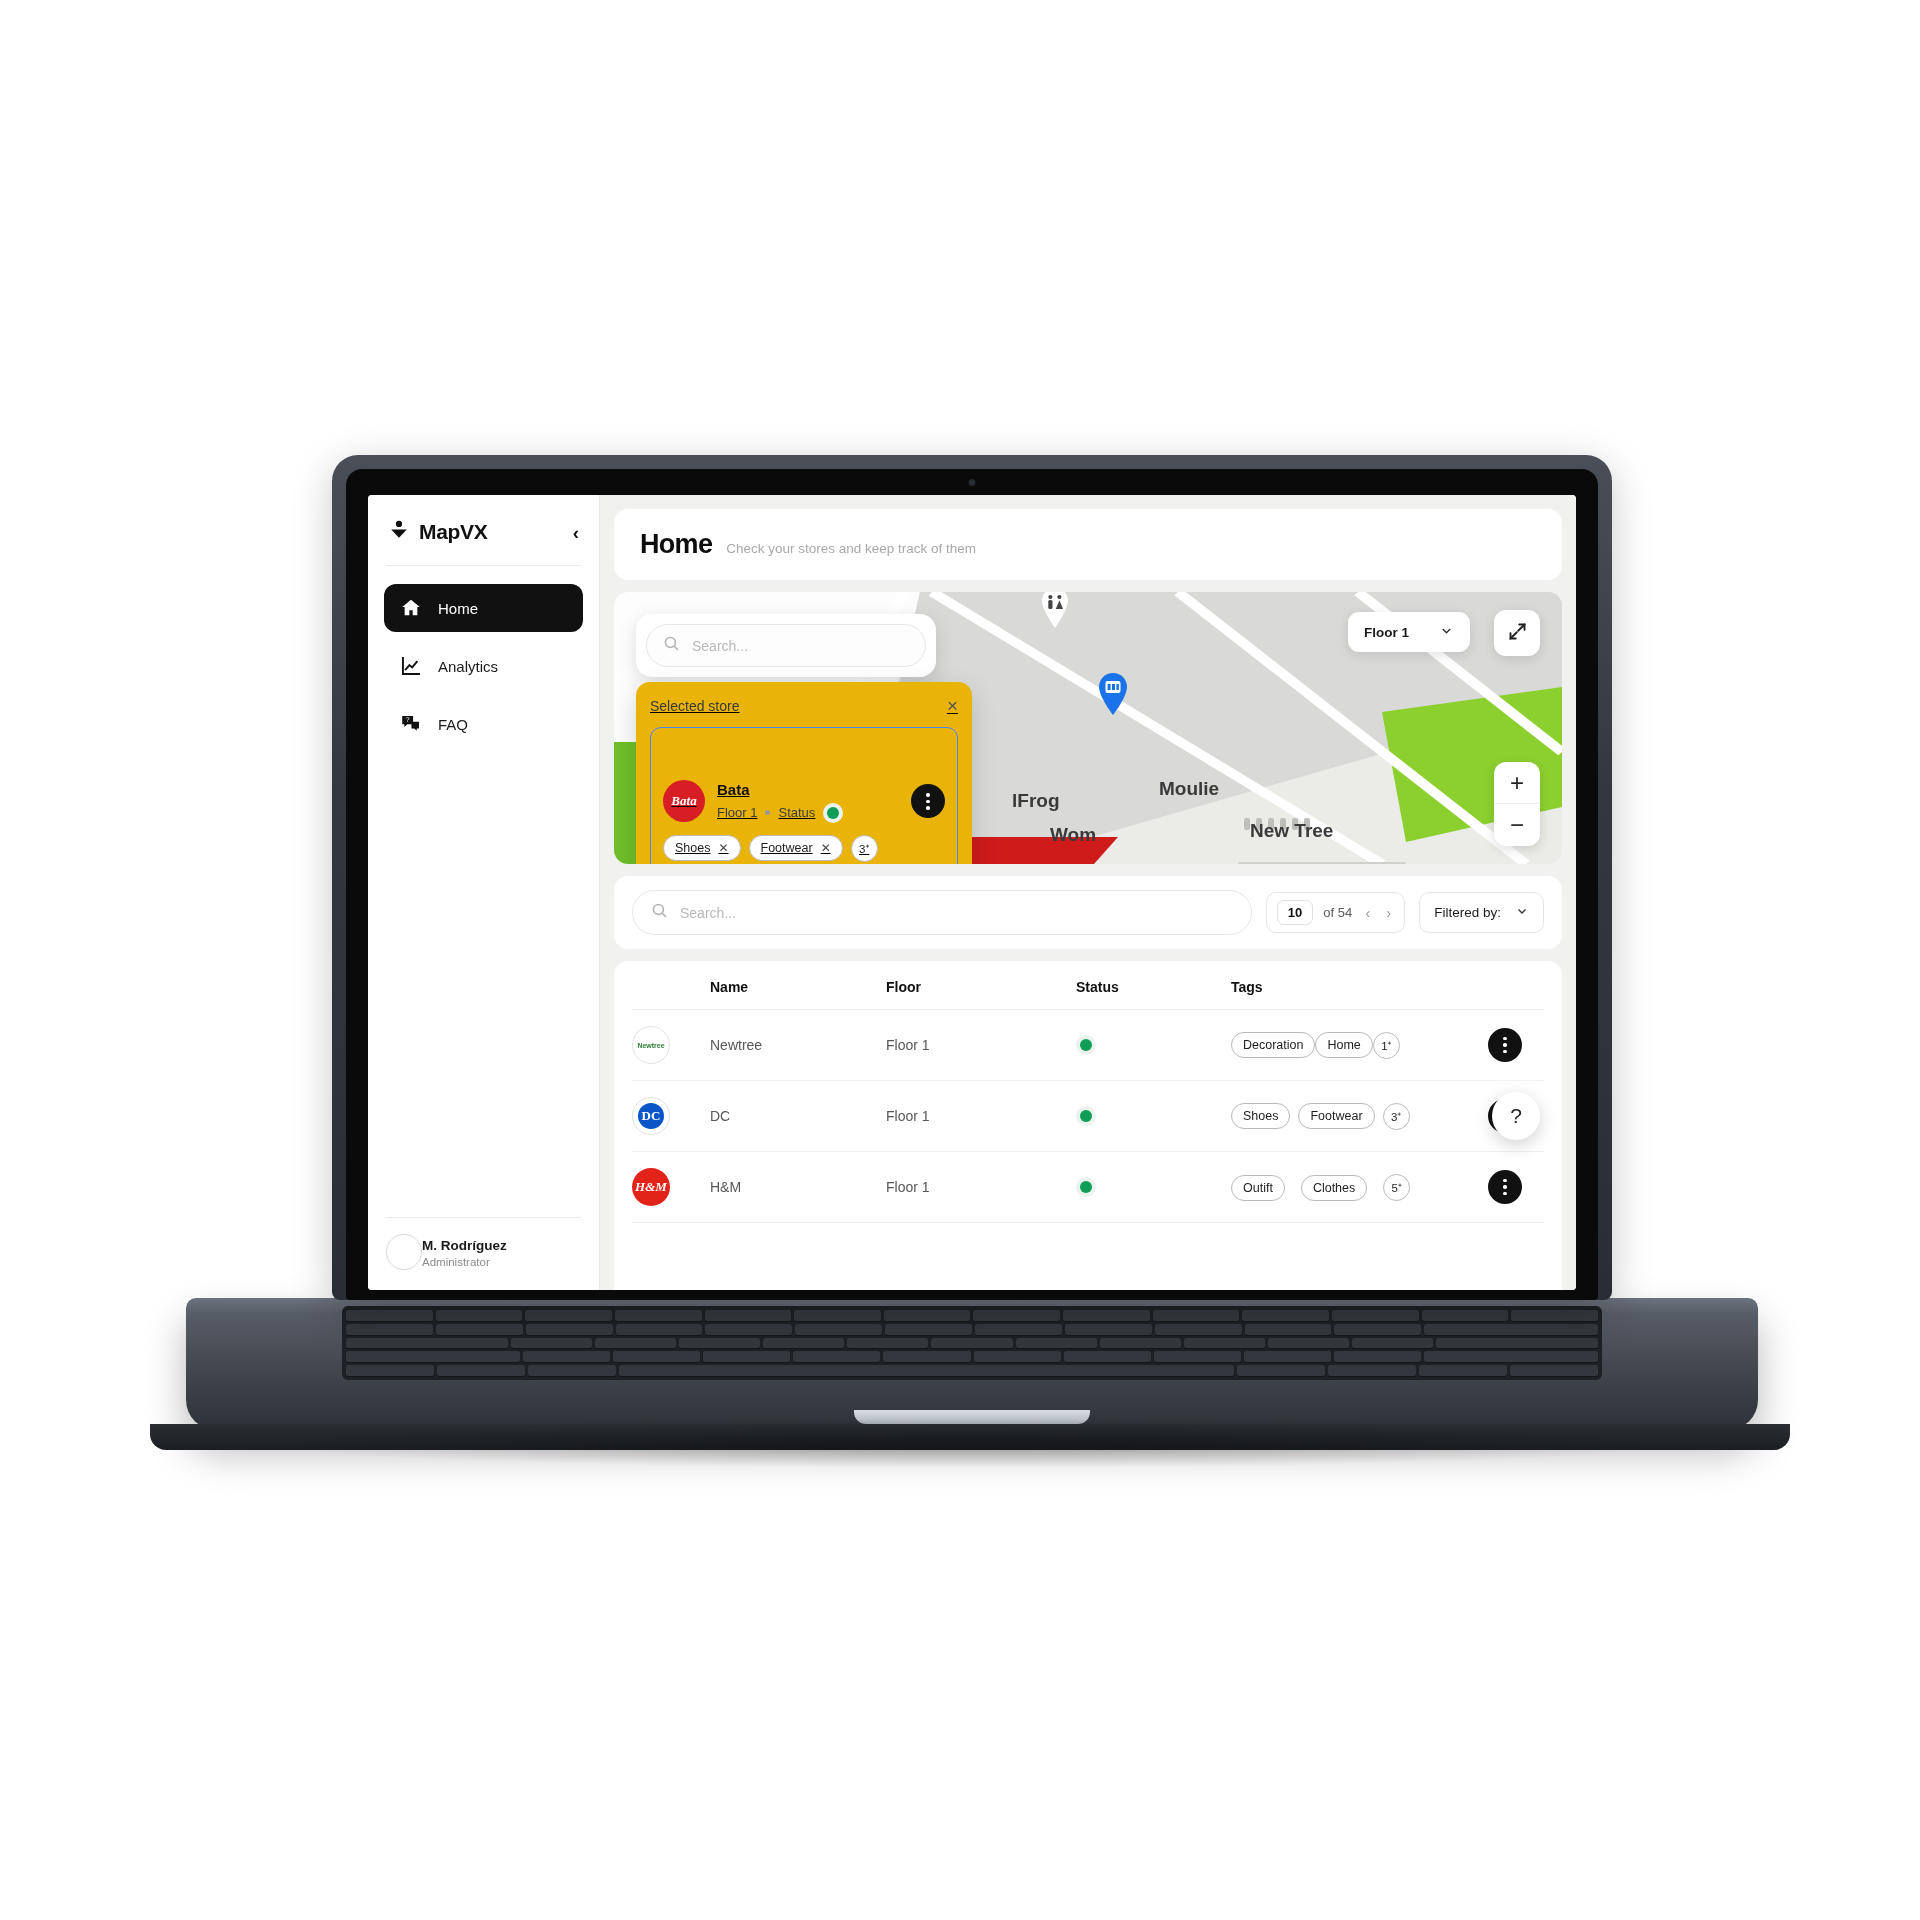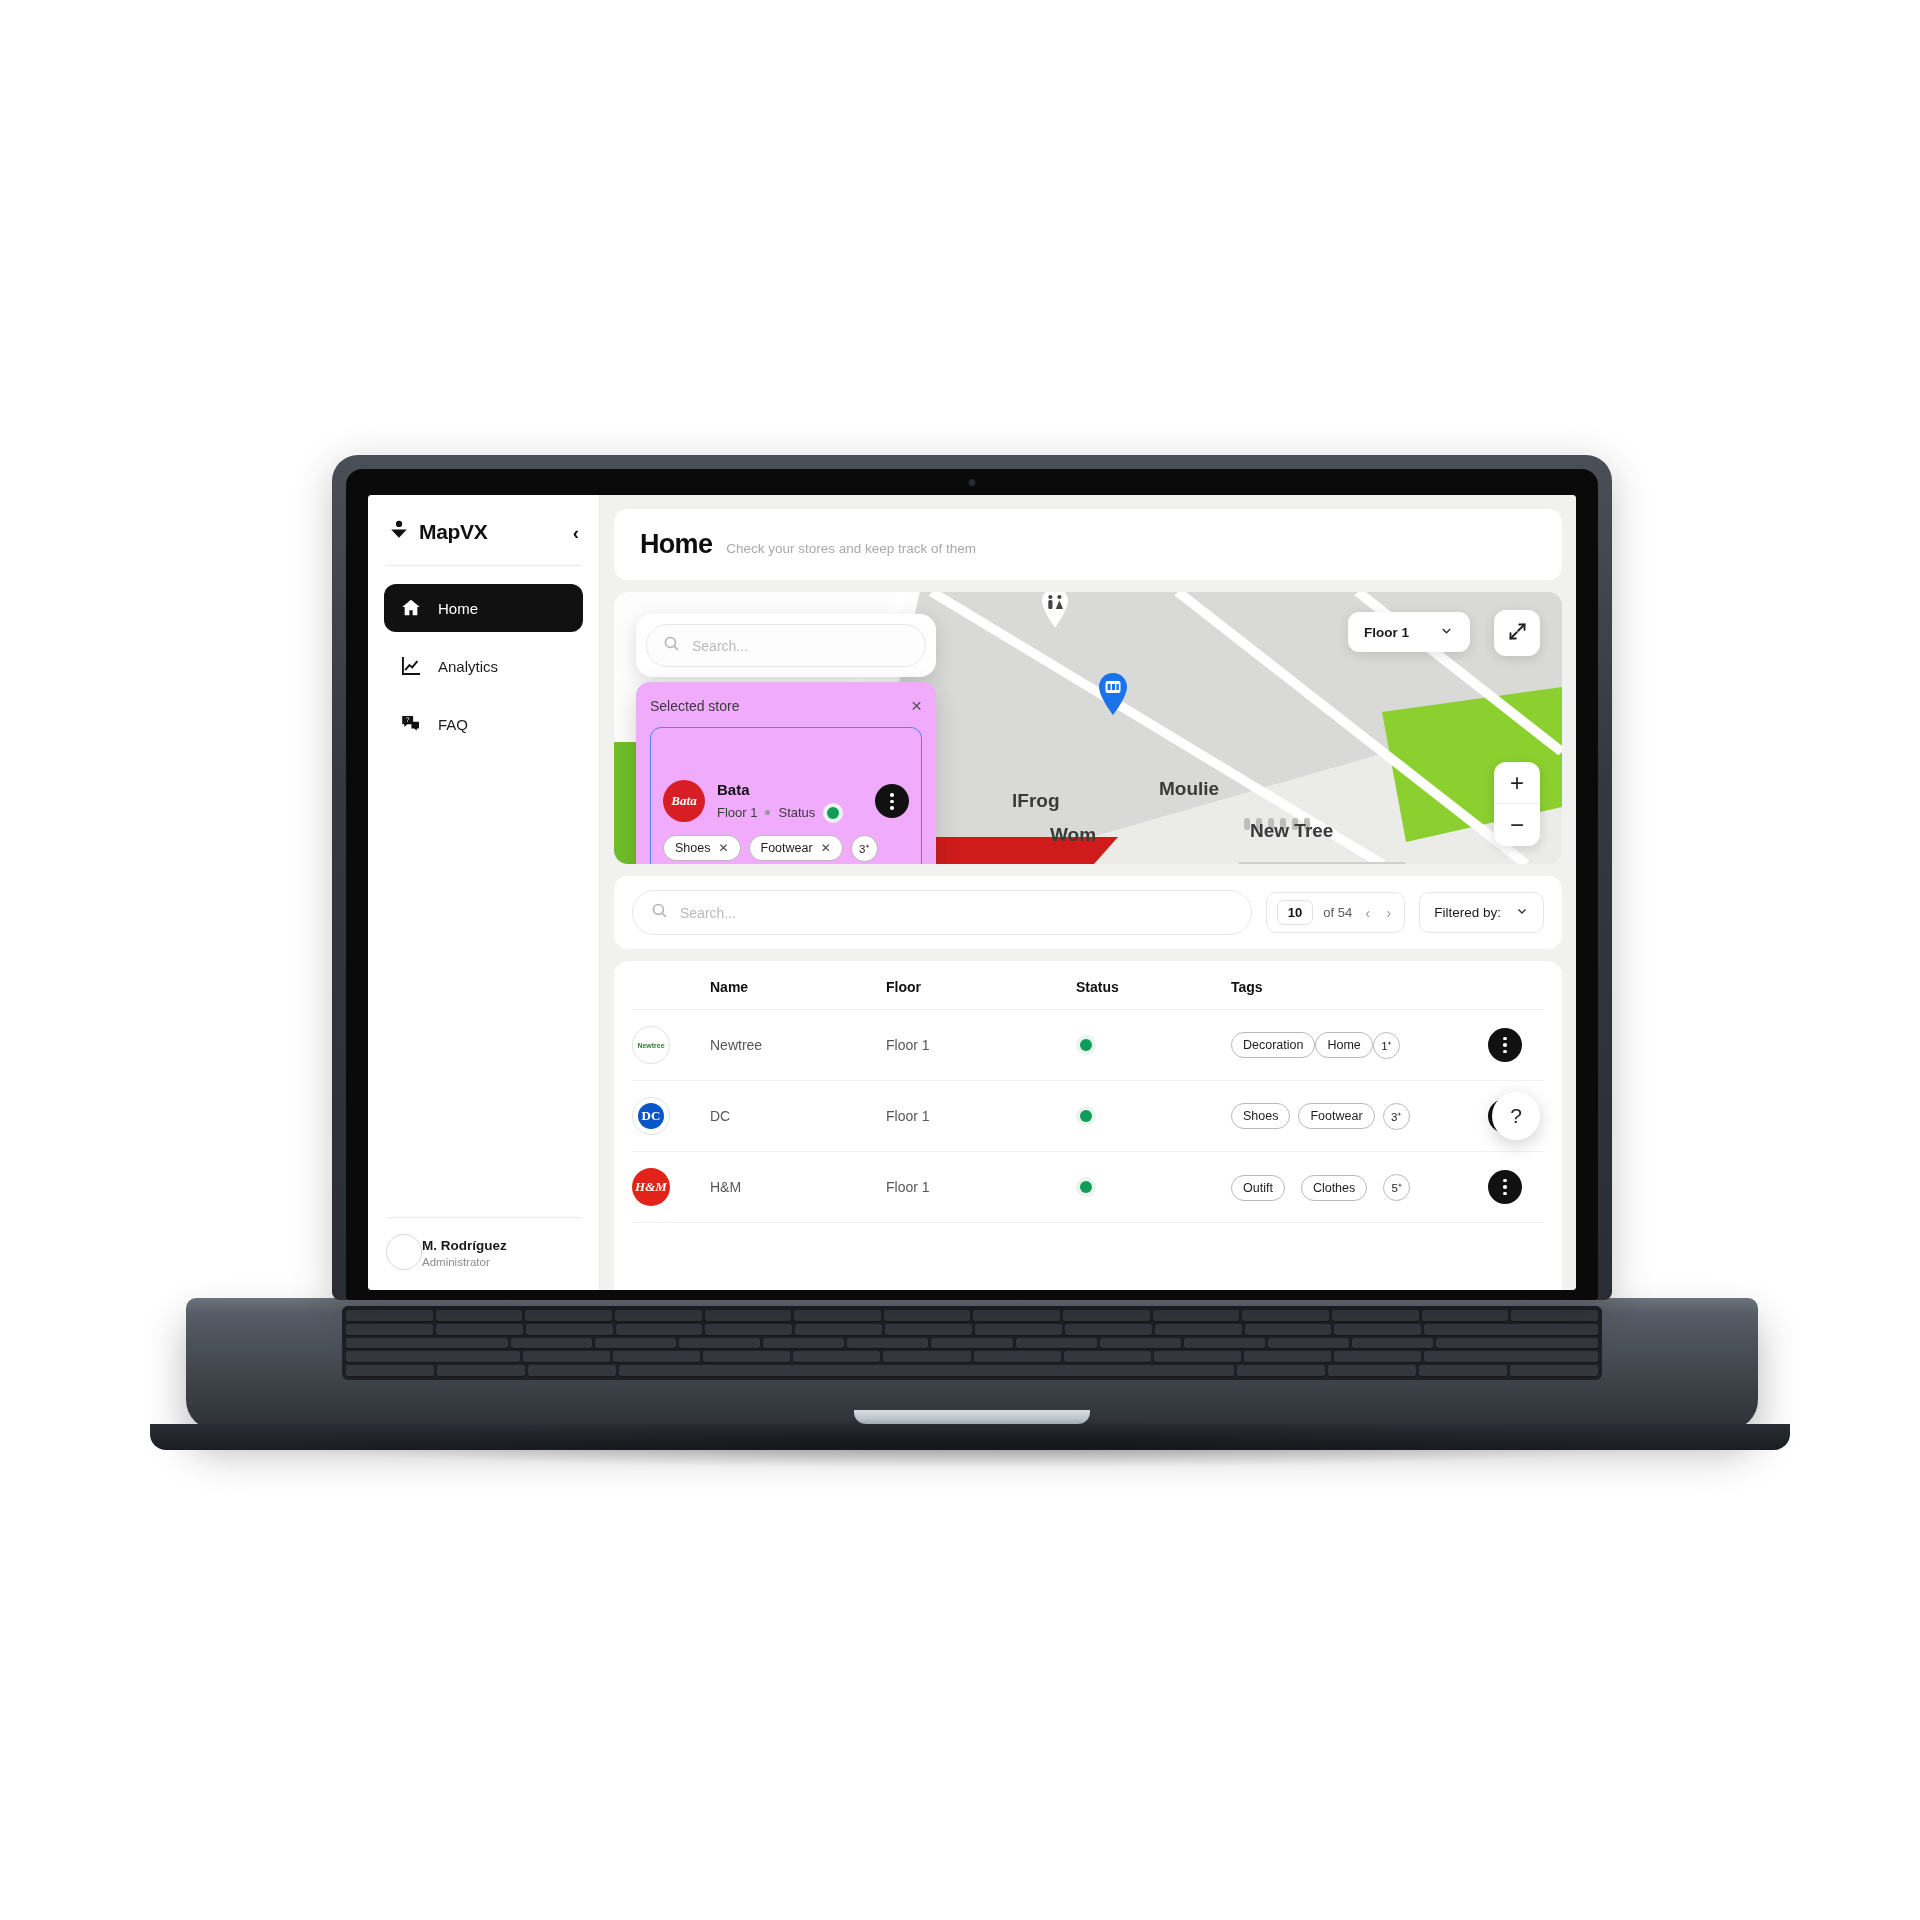--- a/index.html
+++ b/index.html
@@ -136,23 +136,23 @@
     box-shadow: 0 6px 20px rgba(0,0,0,.13); z-index: 6;
   }
   .map-search-input {
     display: flex; align-items: center; gap: 12px;
     border: 1px solid #e6e6e3; border-radius: 999px;
     padding: 10px 16px; background: #fdfdfd;
   }
   .map-search-input span.ph { color: #b9b9b9; font-size: 14px; }
 
   .store-panel {
-    position: absolute; left: 22px; top: 90px; width: 300px;
-    background: #f0abfc; border-radius: 14px; padding: 14px 14px 16px 14px;
-    box-shadow: 0 8px 26px rgba(0,0,0,.16); z-index: 7;
+    position: absolute; left: 22px; top: 90px; width: 336px;
+    background: #eab308; border-radius: 14px; padding: 14px 14px 16px 14px;
+    box-shadow: 0 8px 26px rgba(0,0,0,.16); z-index: 7; text-decoration: underline;
   }
   .store-panel-head { display: flex; align-items: center; justify-content: space-between; margin-bottom: 12px; }
   .store-panel-title { font-size: 14px; color: #3a3a3a; }
   .close-x { color: #555; font-size: 19px; line-height: 1; cursor: pointer; }
   .store-box { border: 1.5px solid #4c86f0; border-radius: 11px; padding: 12px 12px 12px 12px; }
   .store-top { display: flex; align-items: center; gap: 12px; margin-top: 40px; }
   .store-logo {
     width: 42px; height: 42px; border-radius: 50%; background: #d81e25;
     display: flex; align-items: center; justify-content: center; flex-shrink: 0;
   }

